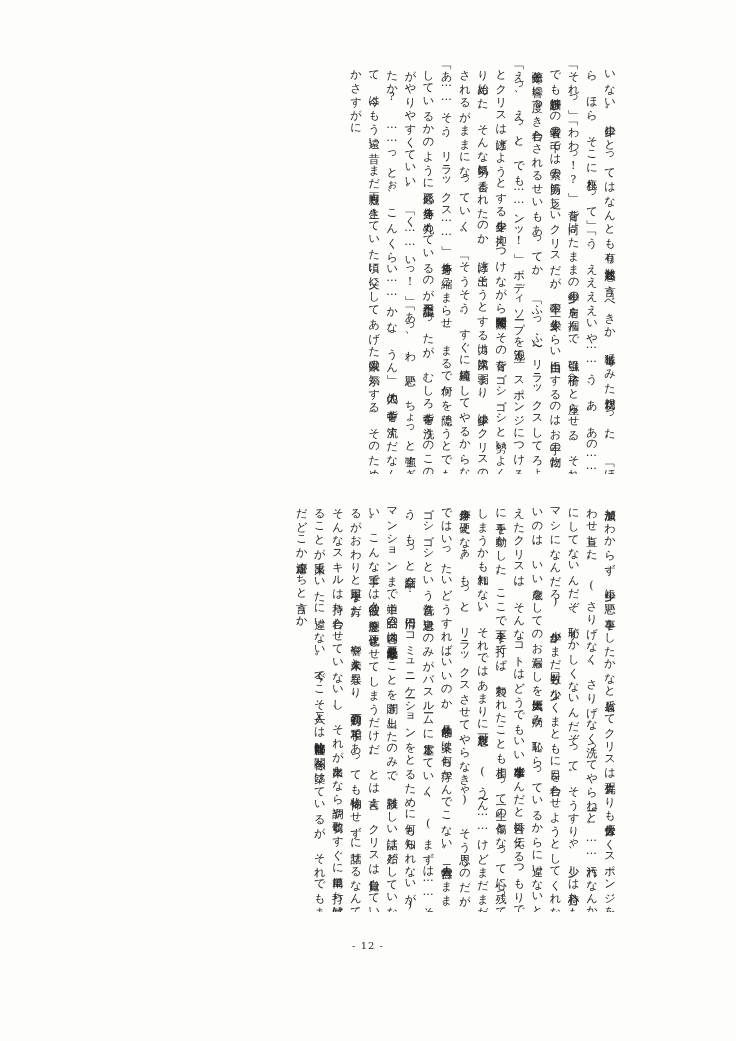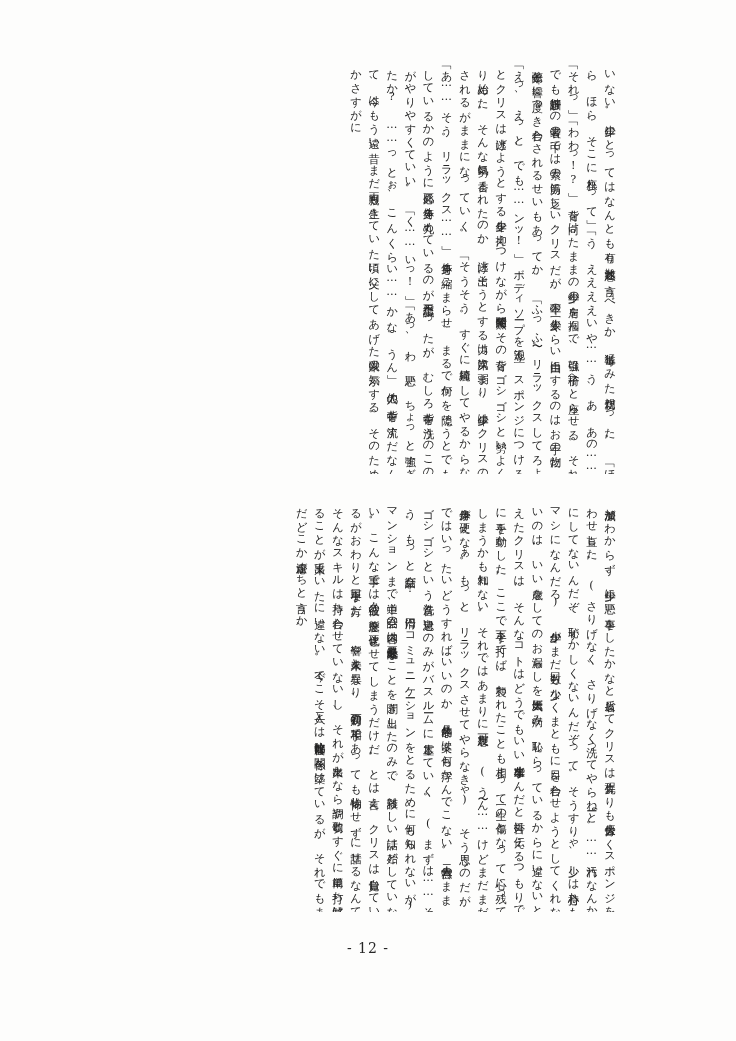--- a/index.html
+++ b/index.html
@@ -45,21 +45,21 @@
     left: 108px;
     width: 510px;
     height: 412px;
   }
   .page-number {
     position: absolute;
     left: 0;
     right: 0;
     top: 940px;
     text-align: center;
-    font-size: 14px;
+    font-size: 10px;
     letter-spacing: 1px;
     color: #262626;
     font-family: "DejaVu Serif", "Liberation Serif", serif;
   }
 </style>
 </head>
 <body>
 
 <div class="page">
 

